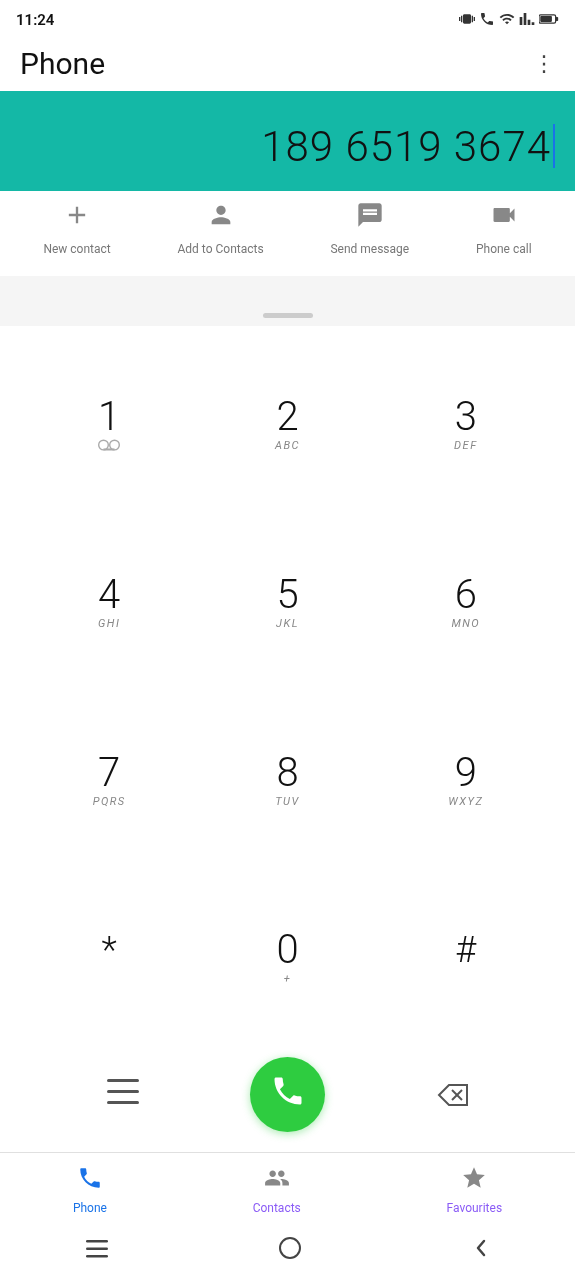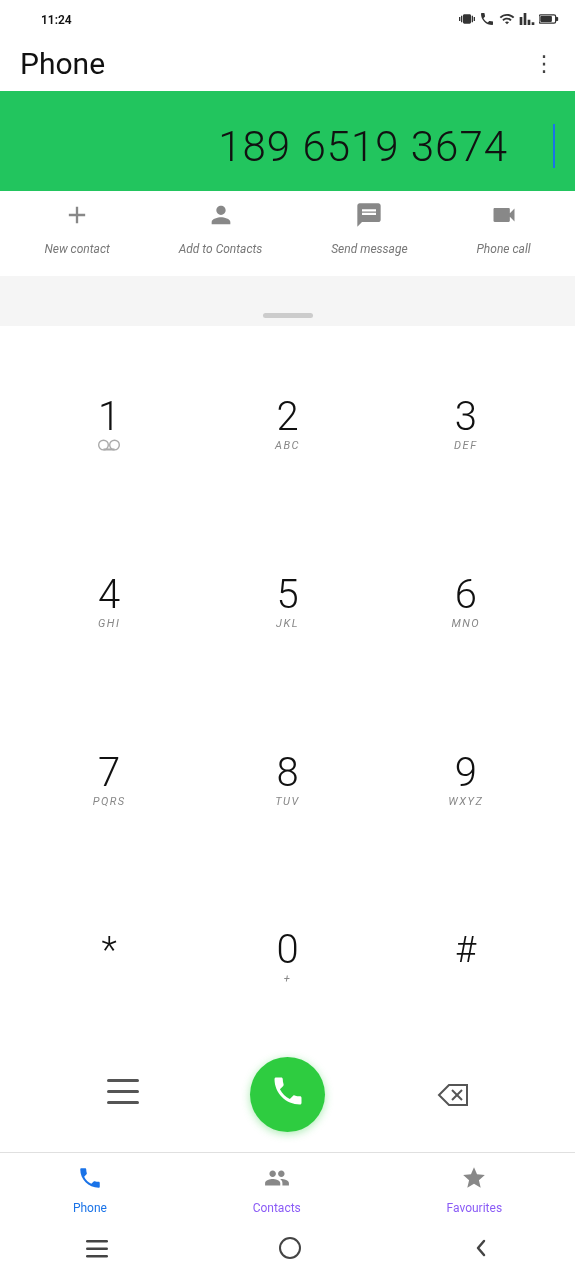--- a/index.html
+++ b/index.html
@@ -17,24 +17,23 @@
     
     .status-bar {
       display: flex;
       justify-content: space-between;
       align-items: center;
       padding: 8px 16px 4px 16px;
       background: #fff;
       height: 36px;
     }
     .status-time {
-      font-size: 12px;
+      font-size: 15px;
       font-weight: 600;
       color: #111;
-      margin-left: 25px;
     }
     .status-icons {
       display: flex;
       align-items: center;
       gap: 4px;
     }
     .status-icon {
       font-size: 13px;
       color: #333;
     }
@@ -53,28 +52,27 @@
       color: #111;
     }
     .header-menu-icon {
       font-size: 22px;
       color: #444;
       cursor: pointer;
     }
 
     
     .phone-display {
-      background: #22c55e;
+      background: #14b8a6;
       padding: 30px 20px 20px 20px;
       text-align: right;
       min-height: 100px;
       display: flex;
       align-items: center;
       justify-content: flex-end;
-      gap: 43px;
     }
     .phone-number {
       font-size: 42px;
       font-weight: 300;
       color: #111;
       letter-spacing: 1px;
     }
     .cursor {
       display: inline-block;
       width: 2px;
@@ -92,21 +90,20 @@
       align-items: center;
       padding: 10px 10px 20px 10px;
     }
     .action-btn {
       display: flex;
       flex-direction: column;
       align-items: center;
       gap: 6px;
       cursor: pointer;
       color: #666;
-      font-style: italic;
     }
     .action-btn-icon {
       font-size: 28px;
       color: #777;
     }
     .action-btn-label {
       font-size: 12px;
       color: #777;
     }
 

